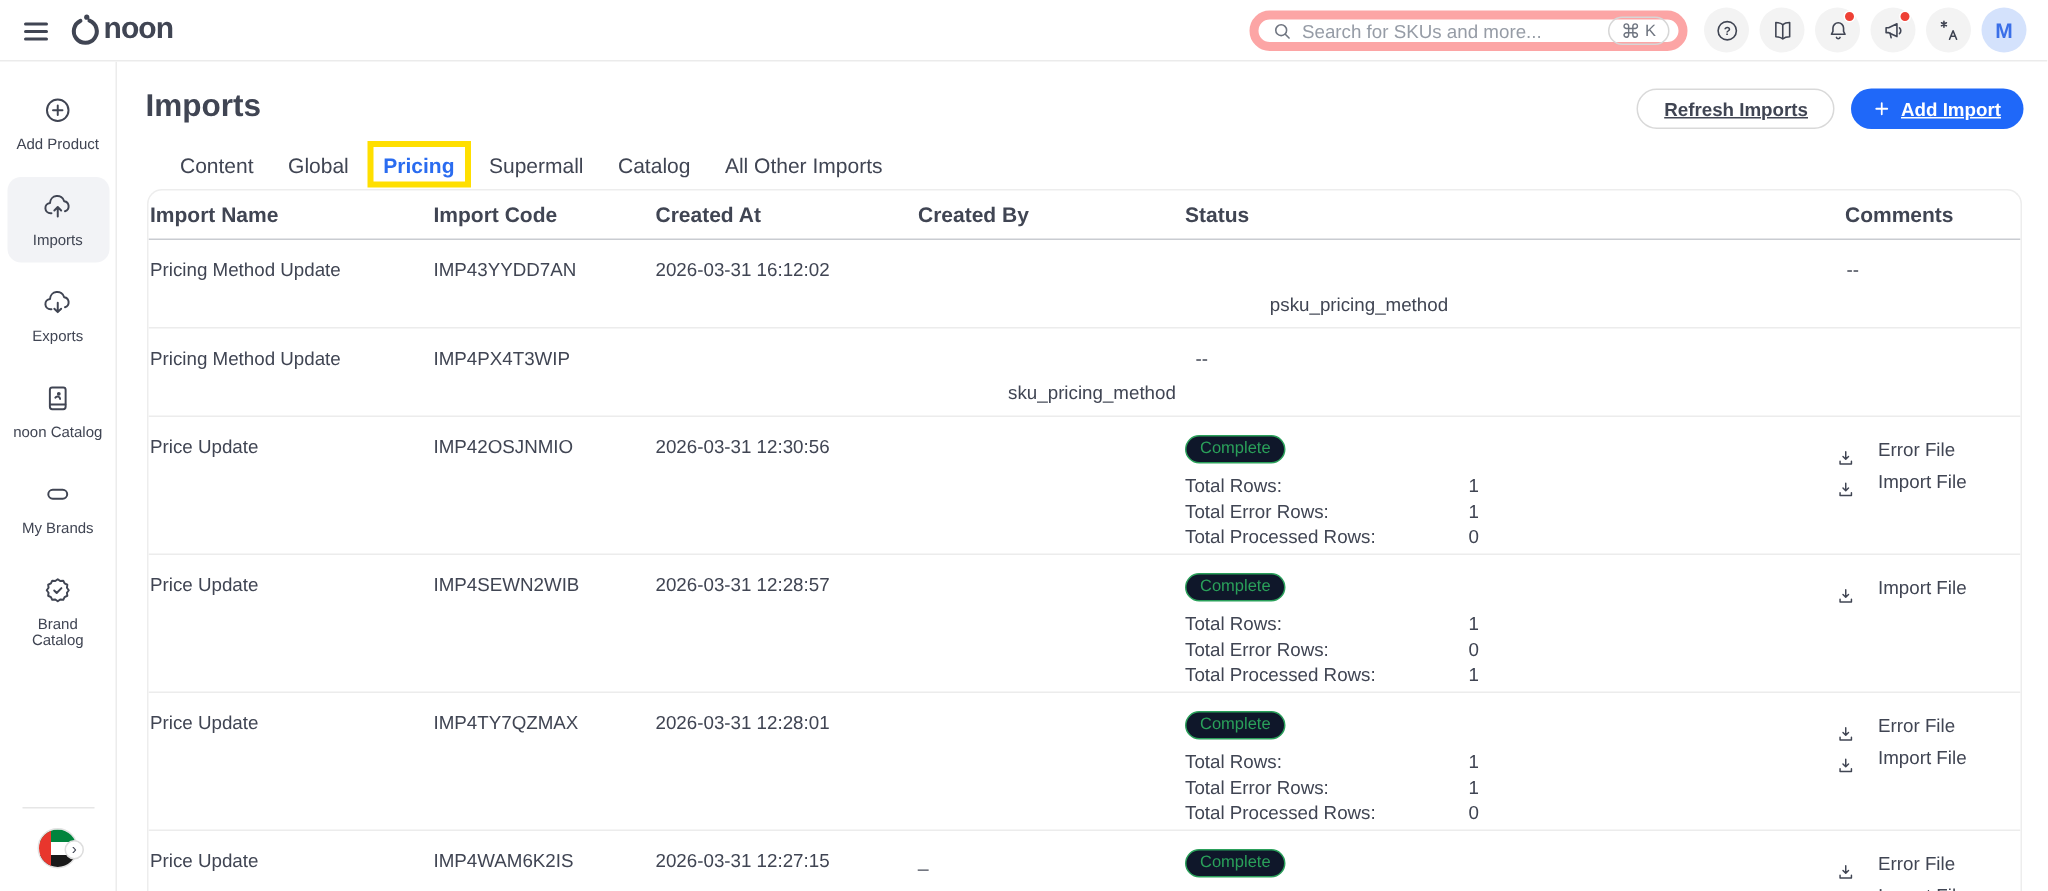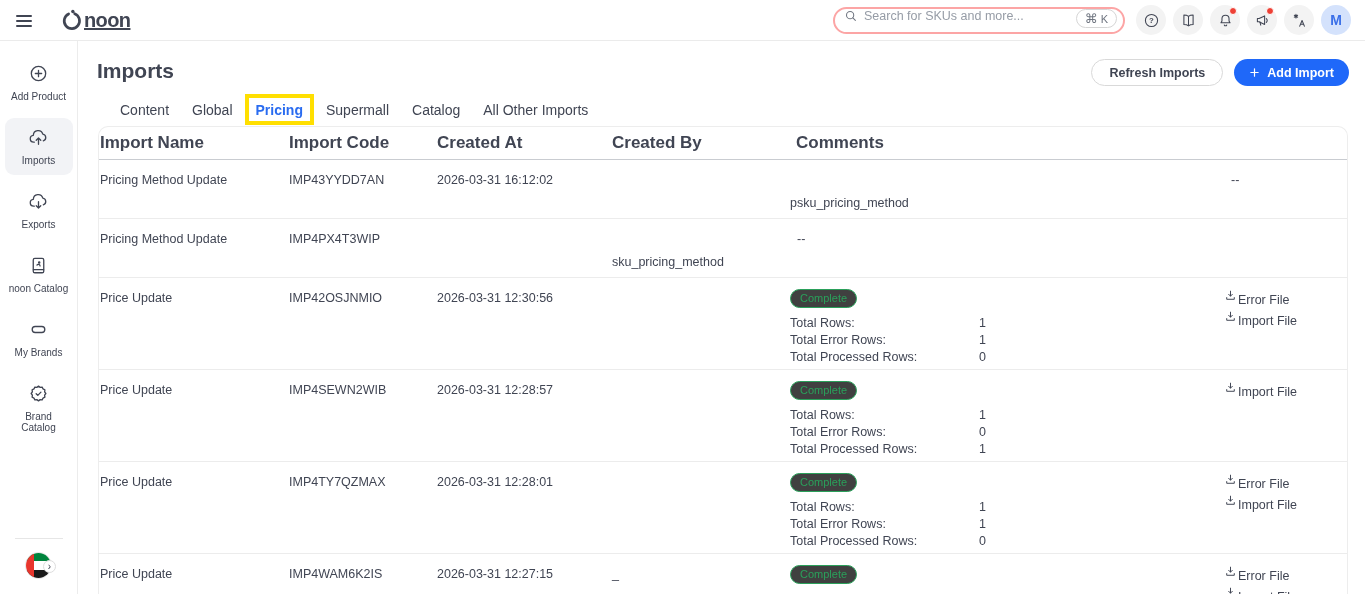--- a/index.html
+++ b/index.html
@@ -11,28 +11,28 @@
     background: #fff;
   }
 
   
   .topbar {
     position: absolute; top: 0; left: 0; width: 100%; height: 41px;
     background: #fff; border-bottom: 1px solid #ebebeb; z-index: 10;
   }
   .hamburger { position: absolute; left: 16px; top: 12px; width: 16px; cursor: pointer; }
   .hamburger span { display: block; height: 2px; background: #404553; margin: 3px 0; border-radius: 1px; }
-  .logo { position: absolute; left: 60px; top: 7px; display: flex; align-items: flex-end; cursor: pointer; text-decoration: underline; }
+  .logo { position: absolute; left: 45px; top: 7px; display: flex; align-items: center; cursor: pointer; }
   .logo svg { width: 23px; height: 25px; }
   .logo-text { font-size: 20px; font-weight: 800; letter-spacing: -0.6px; color: #404553; margin-left: 1px; }
 
   .search {
     position: absolute; left: 833px; top: 7px; width: 292px; height: 27px;
-    border: 2px solid #fca5a5; border-radius: 14px; background: #fff;
-    display: flex; align-items: flex-start; padding: 0 6px 0 9px;
+    border: 6px solid #fca5a5; border-radius: 14px; background: #fff;
+    display: flex; align-items: center; padding: 0 6px 0 9px;
   }
   .search svg { width: 14px; height: 14px; flex: none; }
   .search input { border: none; outline: none; flex: 1; font-size: 12.5px; color: #404553; margin-left: 6px; font-family: inherit; background: transparent; }
   .search input::placeholder { color: #969ca6; }
   .kbd { display: flex; align-items: center; gap: 3px; border: 1px solid #d6d6d6; border-radius: 10px; padding: 1px 8px; font-size: 11px; color: #6f7580; white-space: nowrap; }
   .kbd .cmd { font-size: 13px; }
 
   .tb-icons { position: absolute; right: 14px; top: 5px; display: flex; gap: 7px; align-items: center; }
   .tb-icon {
     width: 30px; height: 30px; border-radius: 50%; background: #f3f3f3;
@@ -63,53 +63,53 @@
   .flag-badge {
     position: absolute; right: -4px; top: 8px; width: 13px; height: 13px; border-radius: 50%;
     background: #fff; border: 1px solid #ddd; font-size: 10px; line-height: 10px;
     display: flex; align-items: center; justify-content: center; color: #404553;
   }
 
   
   .main { position: absolute; left: 78px; top: 41px; right: 0; bottom: 0; overflow: hidden; background: #fff; }
   .page-title { position: absolute; left: 19px; top: 18px; font-size: 21px; font-weight: 700; }
   .head-btns { position: absolute; right: 16px; top: 18px; display: flex; gap: 11px; }
-  .btn { height: 27px; border-radius: 14px; font-size: 12.5px; font-weight: 600; display: flex; align-items: center; cursor: pointer; font-family: inherit; }
+  .btn { height: 27px; border-radius: 14px; font-size: 12.5px; font-weight: 600; display: flex; align-items: center; cursor: pointer; font-family: inherit; text-decoration: underline; }
   .btn-secondary { background: #fff; border: 1px solid #d9d9d9; color: #404553; padding: 0 17px; }
   .btn-primary { background: #1f68f9; border: none; color: #fff; padding: 0 15px; gap: 7px; }
   .btn-primary svg { width: 11px; height: 11px; }
 
   .tabs { position: absolute; left: 41px; top: 59px; display: flex; gap: 21px; font-size: 14px; }
   .tab { position: relative; padding: 2px 1px; cursor: pointer; color: #404553; white-space: nowrap; }
   .tab.active { color: #2a6cf0; font-weight: 700; }
   .hl-box { position: absolute; left: -10px; right: -10px; top: -6px; bottom: -5px; border: 4px solid #ffdf00; pointer-events: none; }
 
   
   .table {
     position: absolute; left: 20px; right: 17px; top: 85px; bottom: -200px;
     border: 1px solid #ededed; border-bottom: none; border-radius: 10px 10px 0 0;
     background: #fff; overflow: hidden;
   }
   .thead, .trow { display: grid; grid-template-columns: 189px 148px 175px 178px 434px 1fr; }
-  .thead { height: 33px; align-items: center; font-size: 17px; font-weight: 700; border-bottom: 1px solid #c9ccd1; }
+  .thead { height: 33px; align-items: center; font-size: 14px; font-weight: 700; border-bottom: 1px solid #c9ccd1; }
   .th { padding-left: 1px; }
   .th.comments { padding-left: 7px; }
   .trow { border-bottom: 1px solid #ececec; font-size: 12.5px; }
   .trow.short { height: 59px; }
   .trow.tall { height: 92px; }
   .cell { padding-top: 13px; padding-left: 1px; line-height: 15px; }
-  .method-text { width: 232px; text-align: left; margin-top: 23px; }
+  .method-text { width: 232px; text-align: center; margin-top: 23px; }
   .badge {
-    display: inline-block; border: 1px solid #2aa05a; color: #2aa05a; background: #404040;
+    display: inline-block; border: 1px solid #2aa05a; color: #2aa05a; background: #0f172a;
     border-radius: 10px; font-size: 11px; line-height: 13px; padding: 2px 9px; margin-top: -3px;
   }
   .stats { margin-top: 7px; }
   .stat-line { display: flex; justify-content: space-between; width: 196px; line-height: 17px; }
   .dashes { padding-left: 7px; display: inline-block; }
-  .file-link { display: flex; align-items: flex-start; gap: 1px; line-height: 23px; cursor: pointer; margin-top: -2px; }
+  .file-link { display: flex; align-items: flex-end; gap: 15px; line-height: 23px; cursor: pointer; margin-top: -2px; }
   .file-link svg { width: 13px; height: 13px; flex: none; }
 </style>
 </head>
 <body>
 
 <div class="topbar">
   <div class="hamburger">
       <span></span>
       <span></span>
       <span></span>
@@ -260,20 +260,21 @@
       <div class="tab">Catalog</div>
       <div class="tab">All Other Imports</div>
     </div>
 
   <div class="table">
     <div class="thead">
       <div class="th">Import Name</div>
       <div class="th">Import Code</div>
       <div class="th">Created At</div>
       <div class="th">Created By</div>
+      <div class="th">Status</div>
       <div class="th comments">Comments</div>
     </div>
     <div id="rows">
         <div class="trow short">
           <div class="cell">Pricing Method Update</div>
           <div class="cell">IMP43YYDD7AN</div>
           <div class="cell">2026-03-31 16:12:02</div>
           <div class="cell"></div>
           <div class="cell">
             <div class="method-text">psku_pricing_method</div>

